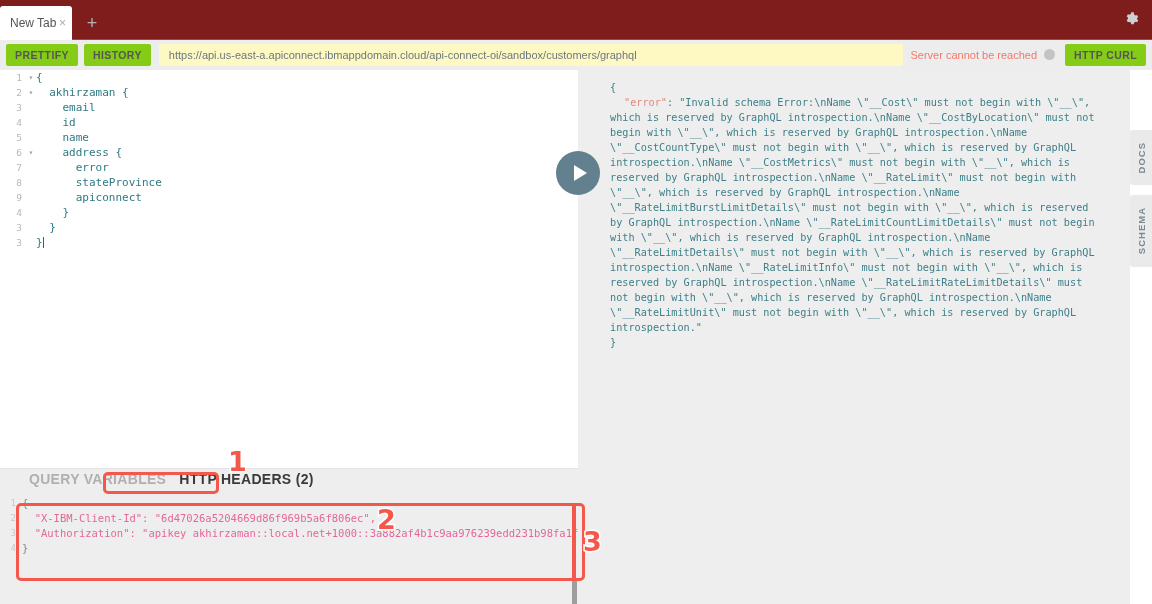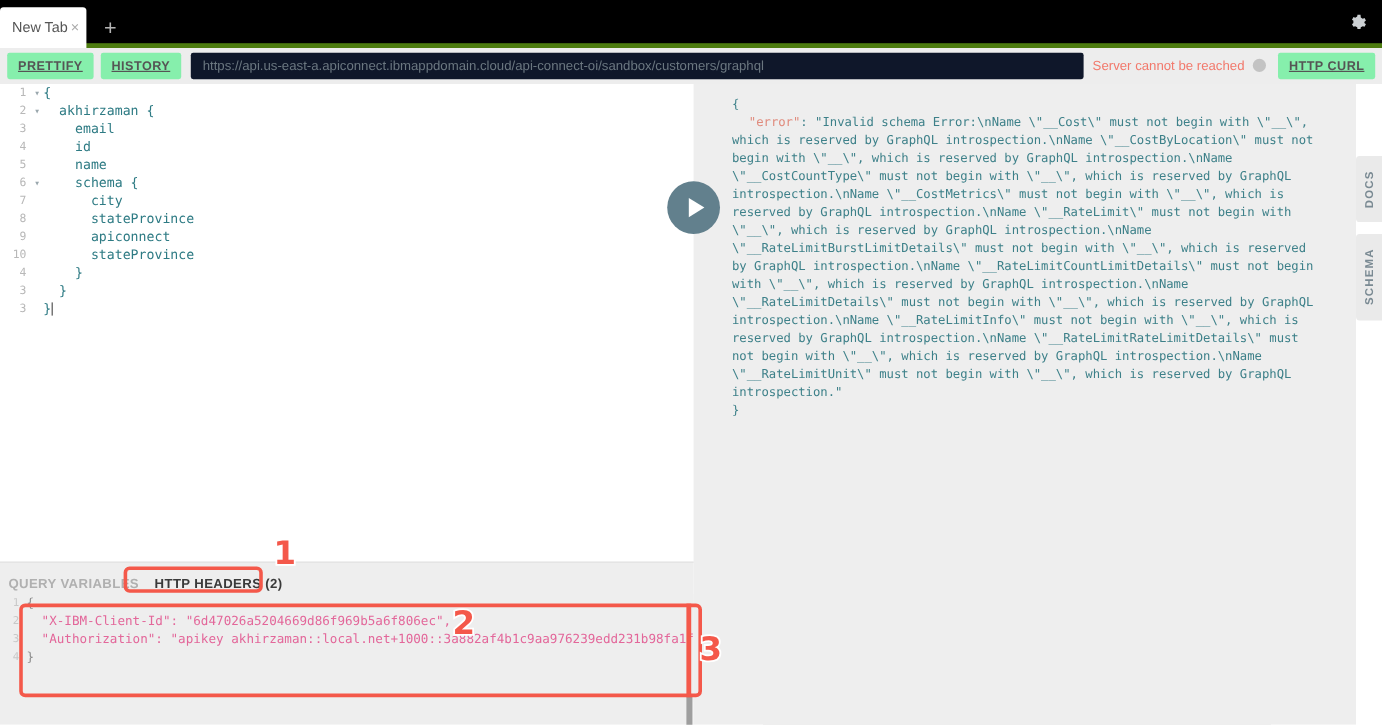--- a/index.html
+++ b/index.html
@@ -13,22 +13,22 @@
   #app {
     position: relative;
     width: 1152px; height: 604px;
     background: #ffffff;
   }
 
   
   .tabbar {
     position: absolute; left: 0; top: 0;
     width: 1152px; height: 40px;
-    background: #000000;
-    border-bottom: 4px solid #4d7c0f;
+    background: #7f1d1d;
+    border-bottom: 1px solid #4d7c0f;
   }
   .tab {
     position: absolute; left: 0; top: 6px;
     width: 72px; height: 34px;
     background: #ffffff;
     border-top-left-radius: 3px;
     border-top-right-radius: 3px;
     display: flex; align-items: center;
     padding-left: 10px;
     font-size: 12px;
@@ -57,37 +57,36 @@
   
   .toolbar {
     position: absolute; left: 0; top: 40px;
     width: 1152px; height: 30px;
     background: #ededed;
     display: flex; align-items: center;
     padding: 0 6px;
     gap: 6px;
   }
   .tb-btn {
-    background: #86efac;
+    background: #84cc16;
     border: none;
     border-radius: 2px;
     height: 22px;
     padding: 0 9px;
     font-family: "Liberation Sans", sans-serif;
     font-size: 10.5px;
     font-weight: bold;
     letter-spacing: 0.4px;
     color: #555;
     cursor: pointer;
-    text-decoration: underline;
   }
   .urlbar {
     flex: 1;
     height: 22px;
-    background: #0f172a;
+    background: #fef9c3;
     border-radius: 2px;
     display: flex; align-items: center;
     padding: 0 10px;
     font-size: 11px;
     color: #6b7780;
     overflow: hidden;
     white-space: nowrap;
     cursor: text;
     margin: 4px 2px;
   }
@@ -209,24 +208,24 @@
 
   
   .var-panel {
     position: absolute; left: 0; top: 398px;
     width: 578px; height: 136px;
     background: #eeeeee;
     border-top: 1px solid #e2e2e2;
   }
   .var-tabs {
     height: 26px;
-    display: flex; align-items: flex-end;
-    padding-left: 7px;
+    display: flex; align-items: flex-start;
+    padding-left: 29px;
     gap: 0px;
-    font-size: 11px;
+    font-size: 14px;
     font-weight: bold;
     letter-spacing: 0.3px;
   }
   .var-tab {
     color: #b0b0b0;
     cursor: pointer;
     padding: 2px 0;
   }
   .var-tab.active {
     color: #3a3a3a;
@@ -345,41 +344,36 @@
             <span class="codetext">    id</span>
           </div>
           <div class="gutter-line">
             <span class="ln">5</span>
             <span class="fold"></span>
             <span class="codetext">    name</span>
           </div>
           <div class="gutter-line">
             <span class="ln">6</span>
             <span class="fold">▾</span>
-            <span class="codetext">    schema {</span>
+            <span class="codetext">    address {</span>
           </div>
           <div class="gutter-line">
             <span class="ln">7</span>
             <span class="fold"></span>
-            <span class="codetext">      city</span>
+            <span class="codetext">      error</span>
           </div>
           <div class="gutter-line">
             <span class="ln">8</span>
             <span class="fold"></span>
             <span class="codetext">      stateProvince</span>
           </div>
           <div class="gutter-line">
             <span class="ln">9</span>
             <span class="fold"></span>
             <span class="codetext">      apiconnect</span>
-          </div>
-          <div class="gutter-line">
-            <span class="ln">10</span>
-            <span class="fold"></span>
-            <span class="codetext">      stateProvince</span>
           </div>
           <div class="gutter-line">
             <span class="ln">4</span>
             <span class="fold"></span>
             <span class="codetext">    }</span>
           </div>
           <div class="gutter-line">
             <span class="ln">3</span>
             <span class="fold"></span>
             <span class="codetext">  }</span>

